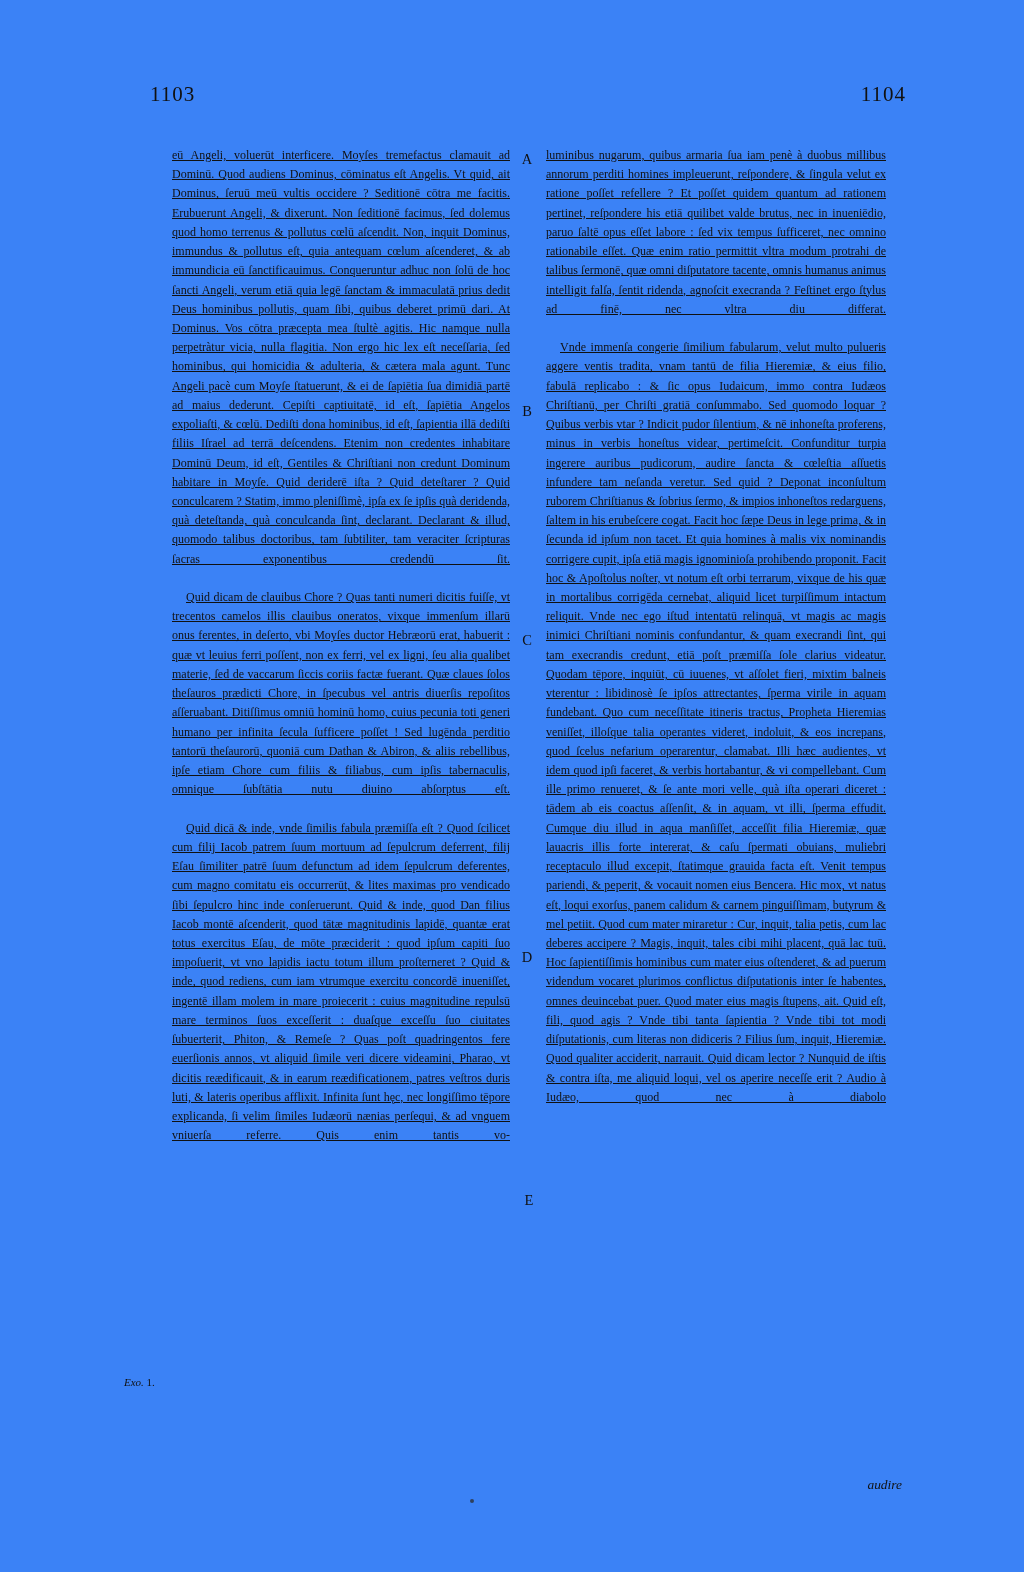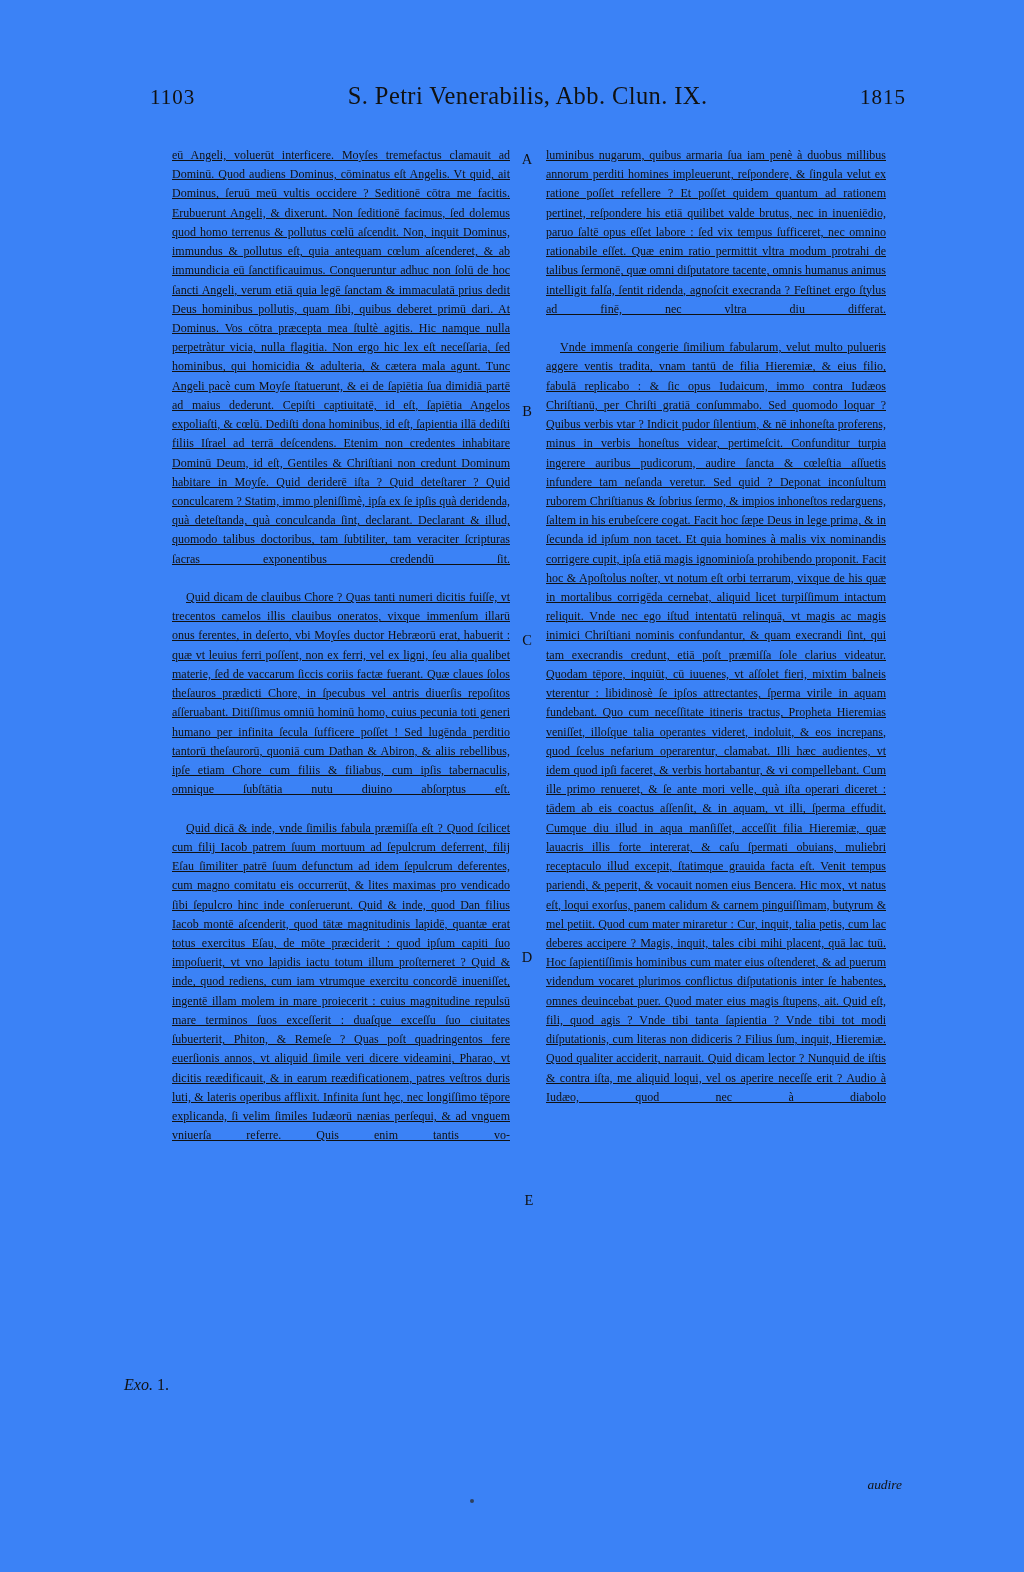--- a/index.html
+++ b/index.html
@@ -93,21 +93,21 @@
     line-height: 1;
     color: #111;
     width: 22px;
     text-align: center;
   }
 
   
   .margin-note {
     position: absolute;
     font-style: italic;
-    font-size: 16px;
+    font-size: 11px;
     line-height: 1;
     white-space: nowrap;
     text-align: center;
   }
   .margin-note .num { font-style: normal; }
 
   
   .catchword {
     position: absolute;
     right: 122px;
@@ -129,22 +129,21 @@
     opacity: 0.75;
   }
 </style>
 </head>
 <body>
 
 <div class="page">
 
   <div class="header">
     <span class="folio">1103</span>
-    <span class="head-title">S. Petri Venerabilis, Abb. Clun. IX.</span>
-    <span class="folio">1815</span>
+    <span class="folio">1104</span>
   </div>
 
   <div class="columns">
 
     <div class="col col-left">
       <p class="just">eū Angeli, voluerūt interficere. Moyſes tremefactus clamauit ad Dominū. Quod audiens Dominus, cōminatus eſt Angelis. Vt quid, ait Dominus, ſeruū meū vultis occidere ? Seditionē cōtra me facitis. Erubuerunt Angeli, &amp; dixerunt. Non ſeditionē facimus, ſed dolemus quod homo terrenus &amp; pollutus cœlū aſcendit. Non, inquit Dominus, immundus &amp; pollutus eſt, quia antequam cœlum aſcenderet, &amp; ab immundicia eū ſanctificauimus. Conqueruntur adhuc non ſolū de hoc ſancti Angeli, verum etiā quia legē ſanctam &amp; immaculatā prius dedit Deus hominibus pollutis, quam ſibi, quibus deberet primū dari. At Dominus. Vos cōtra præcepta mea ſtultè agitis. Hic namque nulla perpetràtur vicia, nulla flagitia. Non ergo hic lex eſt neceſſaria, ſed hominibus, qui homicidia &amp; adulteria, &amp; cætera mala agunt. Tunc Angeli pacè cum Moyſe ſtatuerunt, &amp; ei de ſapiētia ſua dimidiā partē ad maius dederunt. Cepiſti captiuitatē, id eſt, ſapiētia Angelos expoliaſti, &amp; cœlū. Dediſti dona hominibus, id eſt, ſapientia illā dediſti filiis Iſrael ad terrā deſcendens. Etenim non credentes inhabitare Dominū Deum, id eſt, Gentiles &amp; Chriſtiani non credunt Dominum habitare in Moyſe. Quid deriderē iſta ? Quid deteſtarer ? Quid conculcarem ? Statim, immo pleniſſimè, ipſa ex ſe ipſis quà deridenda, quà deteſtanda, quà conculcanda ſint, declarant. Declarant &amp; illud, quomodo talibus doctoribus, tam ſubtiliter, tam veraciter ſcripturas ſacras exponentibus credendū ſit.</p>
       <p class="just indent">Quid dicam de clauibus Chore ? Quas tanti numeri dicitis fuiſſe, vt trecentos camelos illis clauibus oneratos, vixque immenſum illarū onus ferentes, in deſerto, vbi Moyſes ductor Hebræorū erat, habuerit : quæ vt leuius ferri poſſent, non ex ferri, vel ex ligni, ſeu alia qualibet materie, ſed de vaccarum ſiccis coriis factæ fuerant. Quæ claues ſolos theſauros prædicti Chore, in ſpecubus vel antris diuerſis repoſitos aſſeruabant. Ditiſſimus omniū hominū homo, cuius pecunia toti generi humano per infinita ſecula ſufficere poſſet ! Sed lugēnda perditio tantorū theſaurorū, quoniā cum Dathan &amp; Abiron, &amp; aliis rebellibus, ipſe etiam Chore cum filiis &amp; filiabus, cum ipſis tabernaculis, omnique ſubſtātia nutu diuino abſorptus eſt.</p>
       <p class="just indent">Quid dicā &amp; inde, vnde ſimilis fabula præmiſſa eſt ? Quod ſcilicet cum filij Iacob patrem ſuum mortuum ad ſepulcrum deferrent, filij Eſau ſimiliter patrē ſuum defunctum ad idem ſepulcrum deferentes, cum magno comitatu eis occurrerūt, &amp; lites maximas pro vendicado ſibi ſepulcro hinc inde conſeruerunt. Quid &amp; inde, quod Dan filius Iacob montē aſcenderit, quod tātæ magnitudinis lapidē, quantæ erat totus exercitus Eſau, de mōte præciderit : quod ipſum capiti ſuo impoſuerit, vt vno lapidis iactu totum illum proſterneret ? Quid &amp; inde, quod rediens, cum iam vtrumque exercitu concordē inueniſſet, ingentē illam molem in mare proiecerit : cuius magnitudine repulsū mare terminos ſuos exceſſerit : duaſque exceſſu ſuo ciuitates ſubuerterit, Phiton, &amp; Remeſe ? Quas poſt quadringentos fere euerſionis annos, vt aliquid ſimile veri dicere videamini, Pharao, vt dicitis reædificauit, &amp; in earum reædificationem, patres veſtros duris luti, &amp; lateris operibus afflixit. Infinita ſunt hęc, nec longiſſimo tēpore explicanda, ſi velim ſimiles Iudæorū nænias perſequi, &amp; ad vnguem vniuerſa referre. Quis enim tantis vo-</p>
     </div>
 

